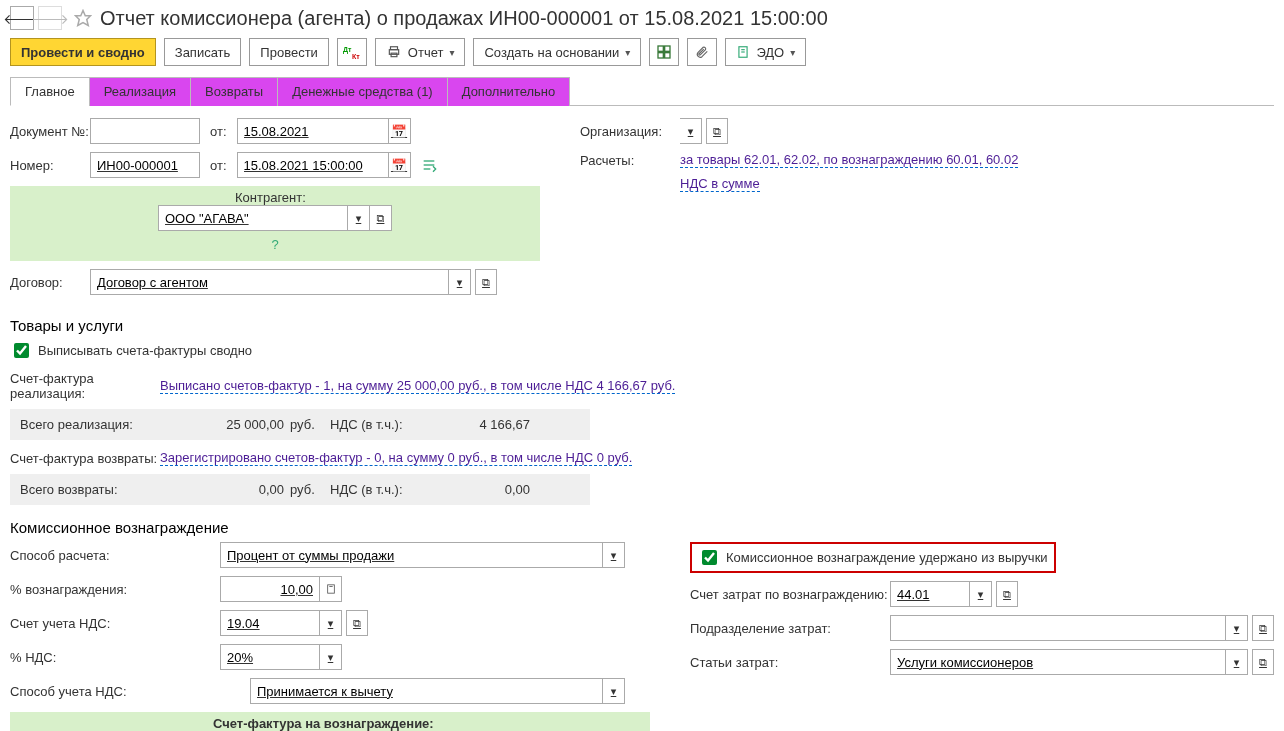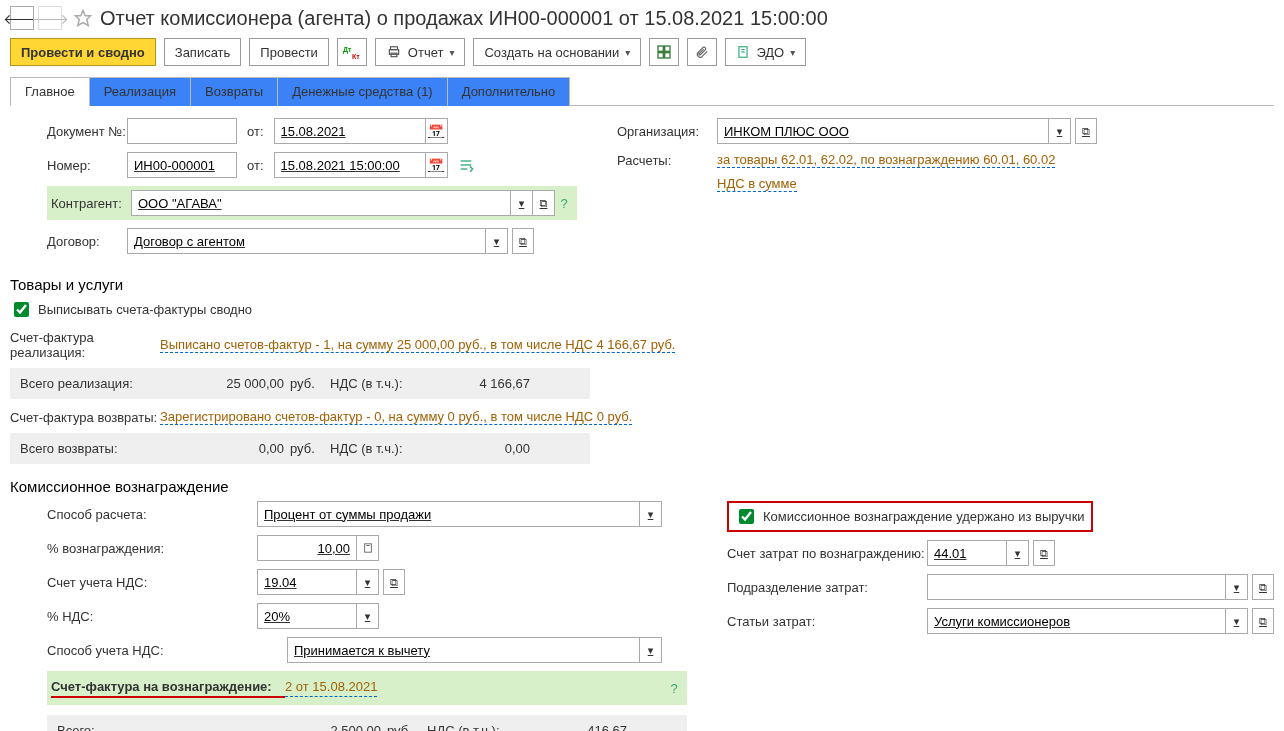--- a/index.html
+++ b/index.html
@@ -1,51 +1,51 @@
 <!DOCTYPE html>
 <html><head>
 <meta charset="utf-8">
 <style>
   * { box-sizing: border-box; font-family: Arial, sans-serif; }
   body { margin: 0; padding: 6px 10px; font-size: 13px; color: #333; background: #fff; }
-  a.link { color: #a16207; text-decoration: none; border-bottom: 1px dashed #0066cc; }
+  a.link { color: #4c1d95; text-decoration: none; border-bottom: 1px dashed #0066cc; }
 
   
   .hdr { display: flex; align-items: center; margin-bottom: 8px; }
   .navbtn { width: 24px; height: 24px; border: 1px solid #aaa; background: #fff; display: flex; align-items: center; justify-content: center; margin-right: 4px; cursor: pointer; font-size: 14px; }
   .navbtn.disabled { color: #bbb; border-color: #ddd; cursor: default; }
   .star { width: 22px; height: 22px; display:flex;align-items:center;justify-content:center;margin:0 6px;}
   .title { font-size: 20px; font-weight: 400; }
 
   
   .toolbar { display: flex; align-items: center; gap: 8px; margin-bottom: 10px; }
   .btn { border: 1px solid #999; background: #fff; height: 28px; padding: 0 10px; display: flex; align-items: center; cursor: pointer; font-size: 13px; }
   .btn.primary { background: #ffd633; border-color: #b3941f; font-weight: bold; }
   .iconbtn { width: 30px; height: 28px; padding:0; justify-content:center; }
   .dropdown-arrw { margin-left:6px; font-size:10px; color:#555;}
 
   
   .tabs { display:flex; border-bottom:1px solid #bbb; margin-bottom:12px;}
-  .tab { padding:6px 14px; border:1px solid #bbb; border-bottom:none; background:#3b82f6; margin-right:-1px; cursor:pointer; position:relative; top:1px;}
+  .tab { padding:6px 14px; border:1px solid #bbb; border-bottom:none; background:#d946ef; margin-right:-1px; cursor:pointer; position:relative; top:1px;}
   .tab.active { background:#fff; border-bottom:1px solid #fff;}
 
   
   .form-row { display:flex; align-items:center; margin-bottom:8px; }
   .lbl { width: 80px; }
   .lbl2 { width: 100px; }
   .lblw { width: 150px; }
   .lblw2 { width: 180px; }
   .field { display:flex;text-decoration:underline; }
   input[type=text].inp { height:26px; border:1px solid #aaa; padding:0 6px; font-size:13px; }
   .fbtn { width:22px; height:26px; border:1px solid #aaa; border-left:none; background:#fff; display:flex; align-items:center; justify-content:center; font-size:11px; cursor:pointer;}
   .cal { font-size:13px;}
-  .green-bg { background:#d8f0ca; padding:4px; display:flex; align-items:center;}
+  .green-bg { background:#d8f0ca; padding:4px; display:flex; align-items:center;flex-direction:column;}
   .helpq { width:18px; height:26px; display:flex; align-items:center; justify-content:center; color:#3a7; cursor:pointer;}
 
-  .cols { display:flex; gap: 40px; margin-left: 37px;}
+  .cols { display:flex; gap: 40px;}
   .col-left { flex: 0 0 auto;}
   .col-right { flex: 1;}
 
   .section-title { color:#000000; font-size:15px; margin:14px 0 6px 0;}
   .chk { display:flex; align-items:center; gap:6px;}
   .chk input { accent-color:#008a2e; width:15px; height:15px;}
 
   .sumrow { background:#efefef; padding:8px 10px; display:flex; width:580px;}
   .sumrow .sl{ width:170px;}
   .sumrow .sv{ width:100px; text-align:right; padding-right:6px;}
@@ -178,21 +178,20 @@
        <div class="fbtn">▾</div>
        <div class="fbtn" style="margin-left:4px;border-left:1px solid #aaa;">⧉</div>
      </div>
    </div>
  </div>
 
  <div class="col-right">
    <div class="form-row">
      <span class="lbl2">Организация:</span>
      <div class="field" style="width:380px;">
-       <input type="text" class="inp" style="flex: 1 1 0%;" value="ИНКОМ ПЛЮС ООО">
        <div class="fbtn">▾</div>
        <div class="fbtn" style="margin-left:4px;border-left:1px solid #aaa;">⧉</div>
      </div>
    </div>
    <div class="form-row">
      <span class="lbl2">Расчеты:</span>
      <a class="link" href="#">за товары 62.01, 62.02, по вознаграждению 60.01, 60.02</a>
    </div>
    <div class="form-row">
      <span class="lbl2"></span>

